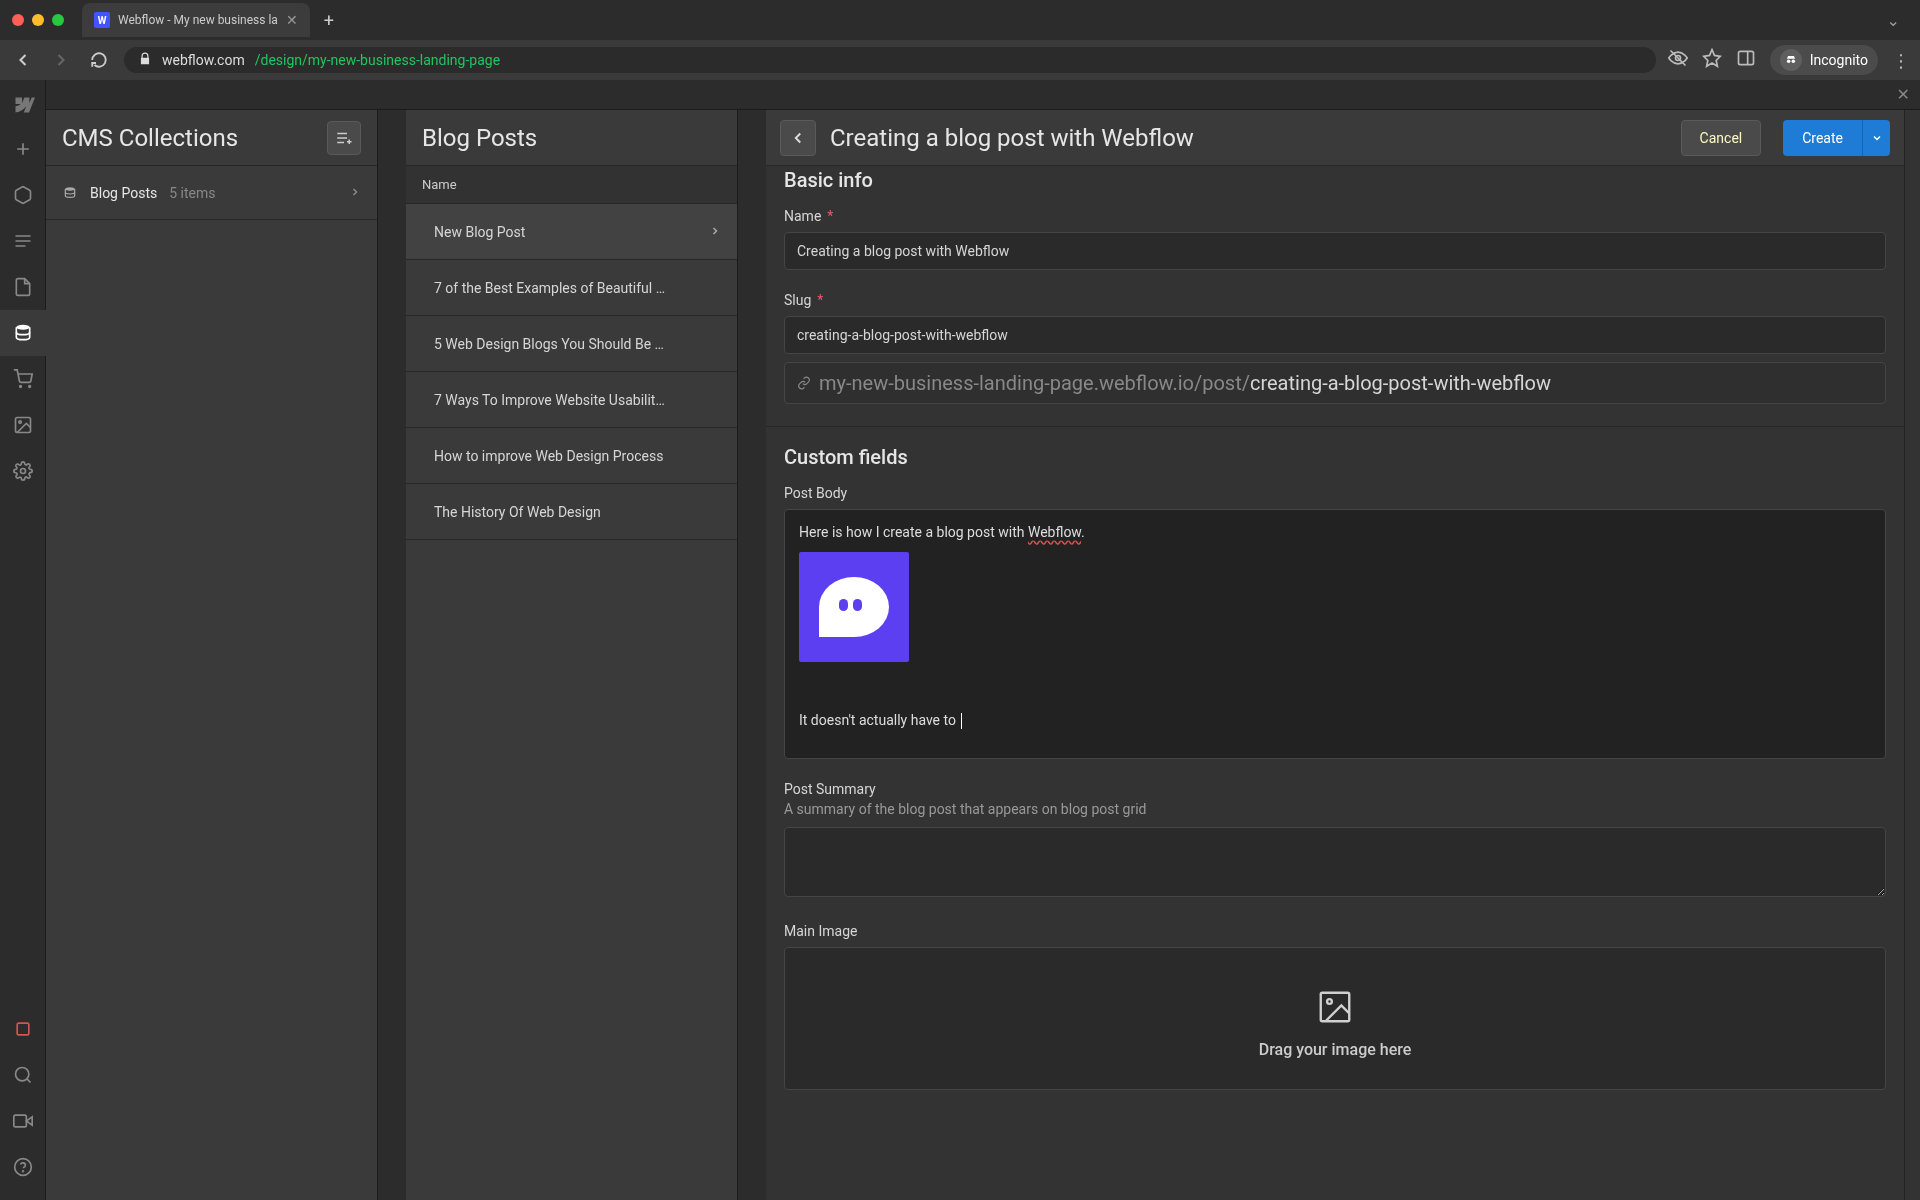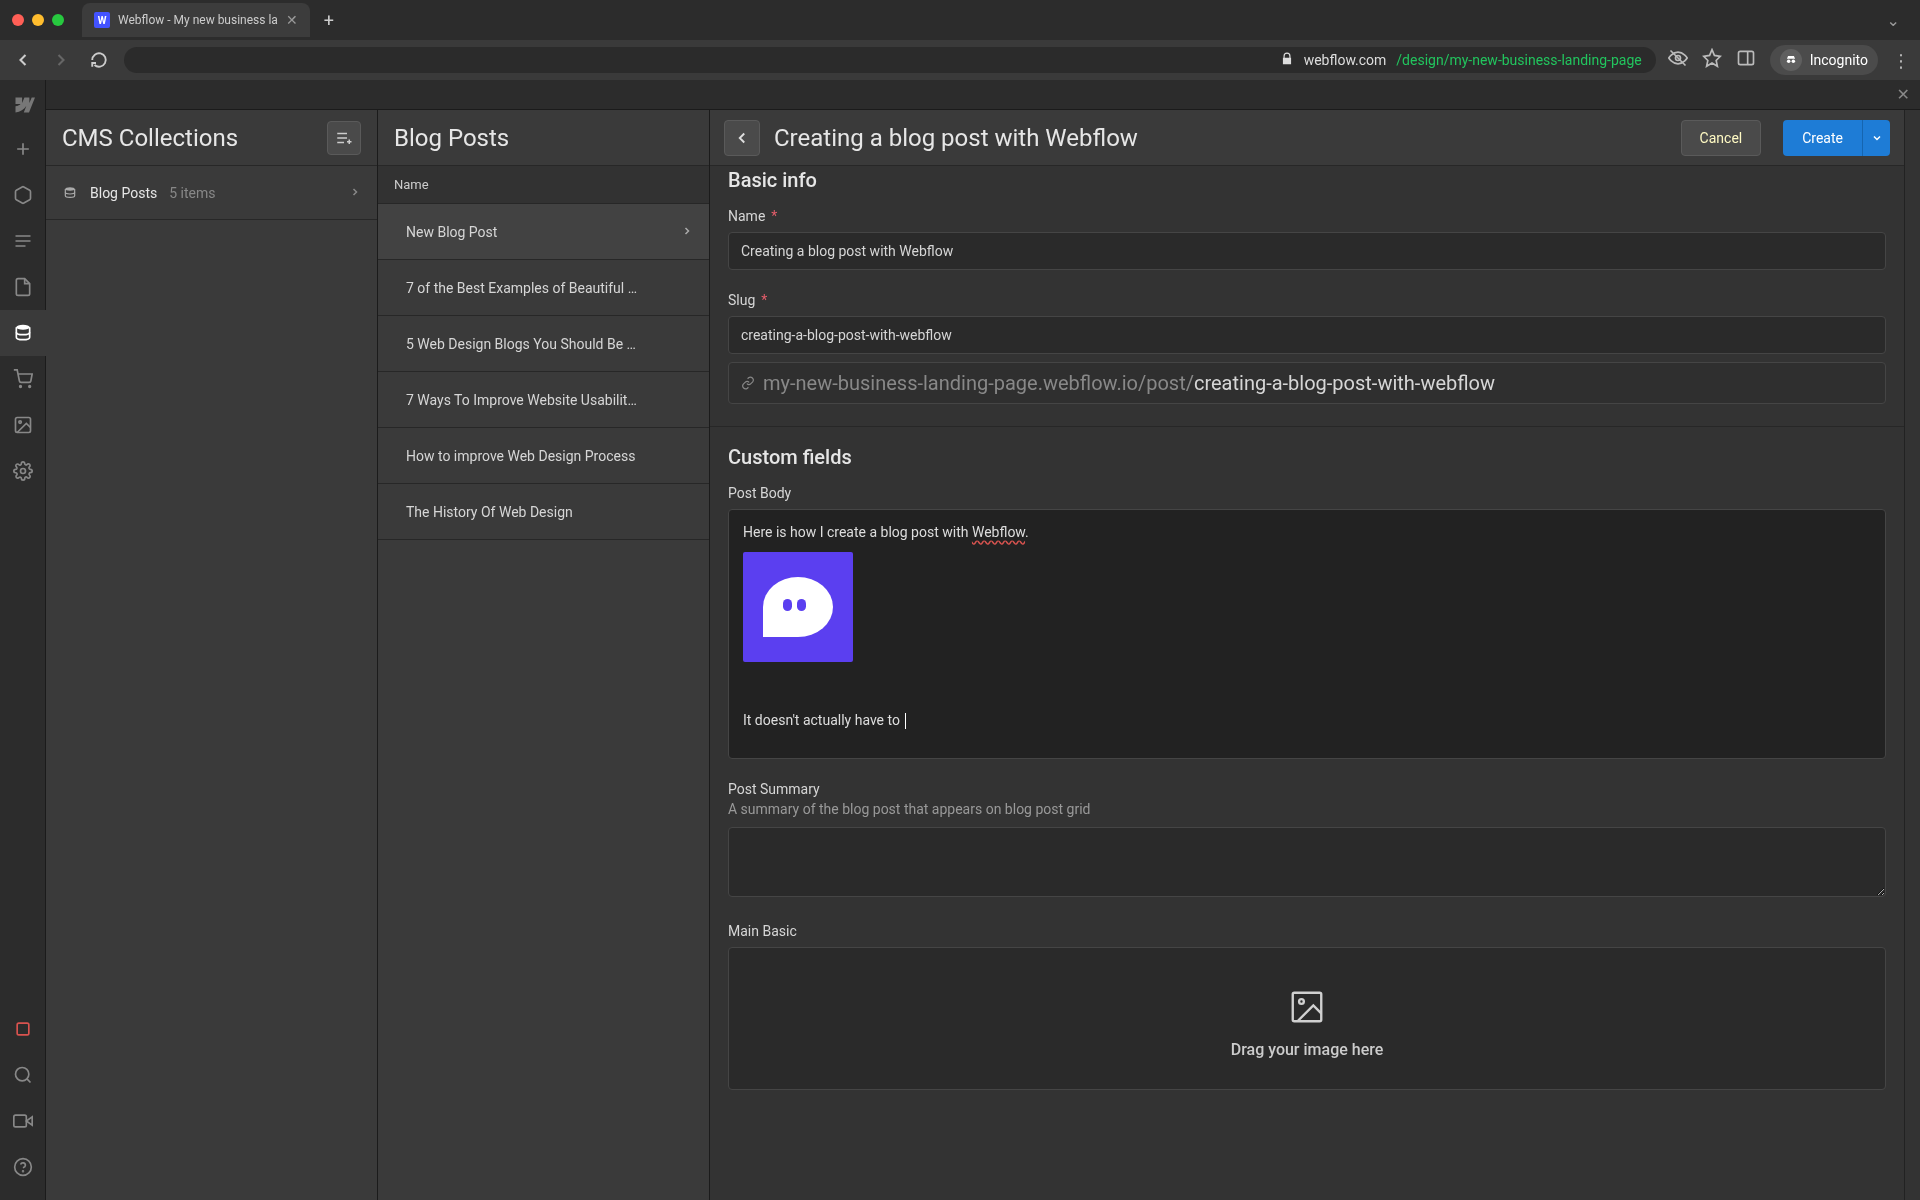--- a/index.html
+++ b/index.html
@@ -17,21 +17,21 @@
     .tab-title { font-size: 12px; color: #ccc; flex: 1; white-space: nowrap; overflow: hidden; }
     .tab-close { color: #999; font-size: 14px; cursor: pointer; }
     .new-tab-btn { color: #ccc; margin-left: 14px; font-size: 18px; cursor:pointer; }
     .chrome-spacer { flex: 1; }
     .window-min { color: #999; margin-right: 8px; }
 
     
     .addr-row { height: 40px; background: #3a3a3a; display: flex; align-items: center; padding: 0 10px; gap: 12px; }
     .nav-btn { color: #ccc; display: flex; align-items: center; justify-content:center; width:26px; height:26px; border-radius:50%; }
     .nav-btn.disabled { color: #666; }
-    .addr-bar { flex: 1; background: #2b2b2b; border-radius: 20px; height: 26px; display: flex; align-items: center; padding: 0 14px; gap: 10px; font-size: 14px; color: #ddd; justify-content: flex-end; }
+    .addr-bar { flex: 1; background: #2b2b2b; border-radius: 20px; height: 26px; display: flex; align-items: center; padding: 0 14px; gap: 10px; font-size: 14px; color: #ddd; }
     .lock-ico { font-size: 12px; }
     .addr-actions { display:flex; gap: 14px; align-items:center; color:#bbb; }
     .incog-badge { display:flex; align-items:center; gap:8px; background:#4b4b4b; padding:4px 10px; border-radius:16px; font-size:14px; color:#fff; }
     .incog-ico { width:22px; height:22px; border-radius:50%; background:#5f5f5f; display:flex; align-items:center; justify-content:center; }
 
     
     .app { display: flex; height: calc(1200px - 80px); background: #2c2c2c; }
     
     .vtoolbar { width: 46px; background: #2c2c2c; border-right: 1px solid #1b1b1b; display: flex; flex-direction: column; align-items: center; padding-top: 4px; }
     .vtool-top { flex: 0 0 auto; display:flex; flex-direction:column; align-items:center; gap: 0; }
@@ -39,21 +39,21 @@
     .vt-btn { width: 46px; height: 46px; display:flex; align-items:center; justify-content:center; color:#888; }
     .vt-btn.active { color:#fff; background:#3a3a3a; }
     .vt-btn svg { width: 20px; height: 20px; }
     .vt-logo { width:46px; height:42px; display:flex; align-items:center; justify-content:center; color:#777; font-weight:600; font-size:20px;}
 
     
     .app-header { height: 30px; background:#2c2c2c; display:flex; align-items:center; justify-content:flex-end; padding-right:10px; border-bottom:1px solid #1b1b1b;}
     .app-close { color:#888; font-size:16px; }
 
     .app-body { flex:1; display:flex; flex-direction:column; }
-    .app-main { flex:1; display:flex; overflow:hidden; }
+    .app-main { flex:1; display:flex; overflow:hidden;gap:28px; }
 
     
     .col-collections { width: 332px; background:#3a3a3a; border-right:1px solid #1b1b1b; display:flex; flex-direction:column; }
     .col1-header { height:56px; display:flex; align-items:center; padding:0 16px; border-bottom:1px solid #272727; }
     .col1-header h2 { font-size: 24px; font-weight: 400; color:#e6e6e6; flex:1;}
     .new-coll-btn { width:34px; height:34px; background:#4a4a4a; border-radius:4px; display:flex; align-items:center; justify-content:center; border:1px solid #5a5a5a; color:#ccc;}
     .coll-item { height:54px; display:flex; align-items:center; padding:0 16px; border-bottom:1px solid #272727; gap:12px; cursor:pointer;}
     .coll-ico { color:#aaa; display:flex; }
     .coll-name { font-size:14px; color:#e6e6e6; }
     .coll-count { font-size:14px; color:#888; }
@@ -418,21 +418,21 @@
               <div class="field-block">
                 <div class="field-label">
                     <span>Post Summary</span>
                   </div>
                 <div class="field-help">A summary of the blog post that appears on blog post grid</div>
                 <textarea class="textarea" style=""></textarea>
               </div>
 
               <div class="field-block">
                 <div class="field-label">
-                    <span>Main Basic</span>
+                    <span>Main Image</span>
                   </div>
                 <div class="dropzone">
                   <svg viewBox="0 0 24 24" fill="none" stroke="currentColor" stroke-width="1.5">
                       <rect x="3" y="3" width="18" height="18" rx="1"></rect>
                       <circle cx="8.5" cy="8.5" r="1.5"></circle>
                       <path d="M21 16l-5-5L6 21"></path>
                     </svg>
                   <span>Drag your image here</span>
                 </div>
               </div>

